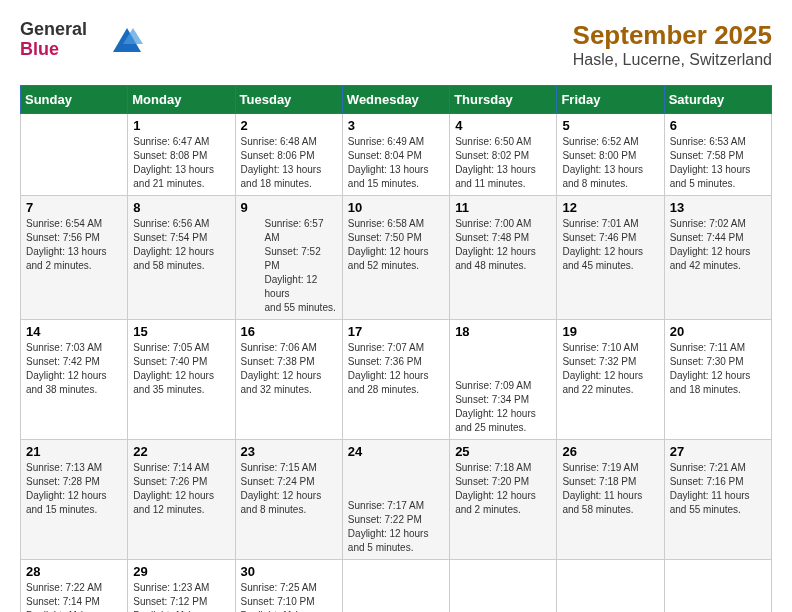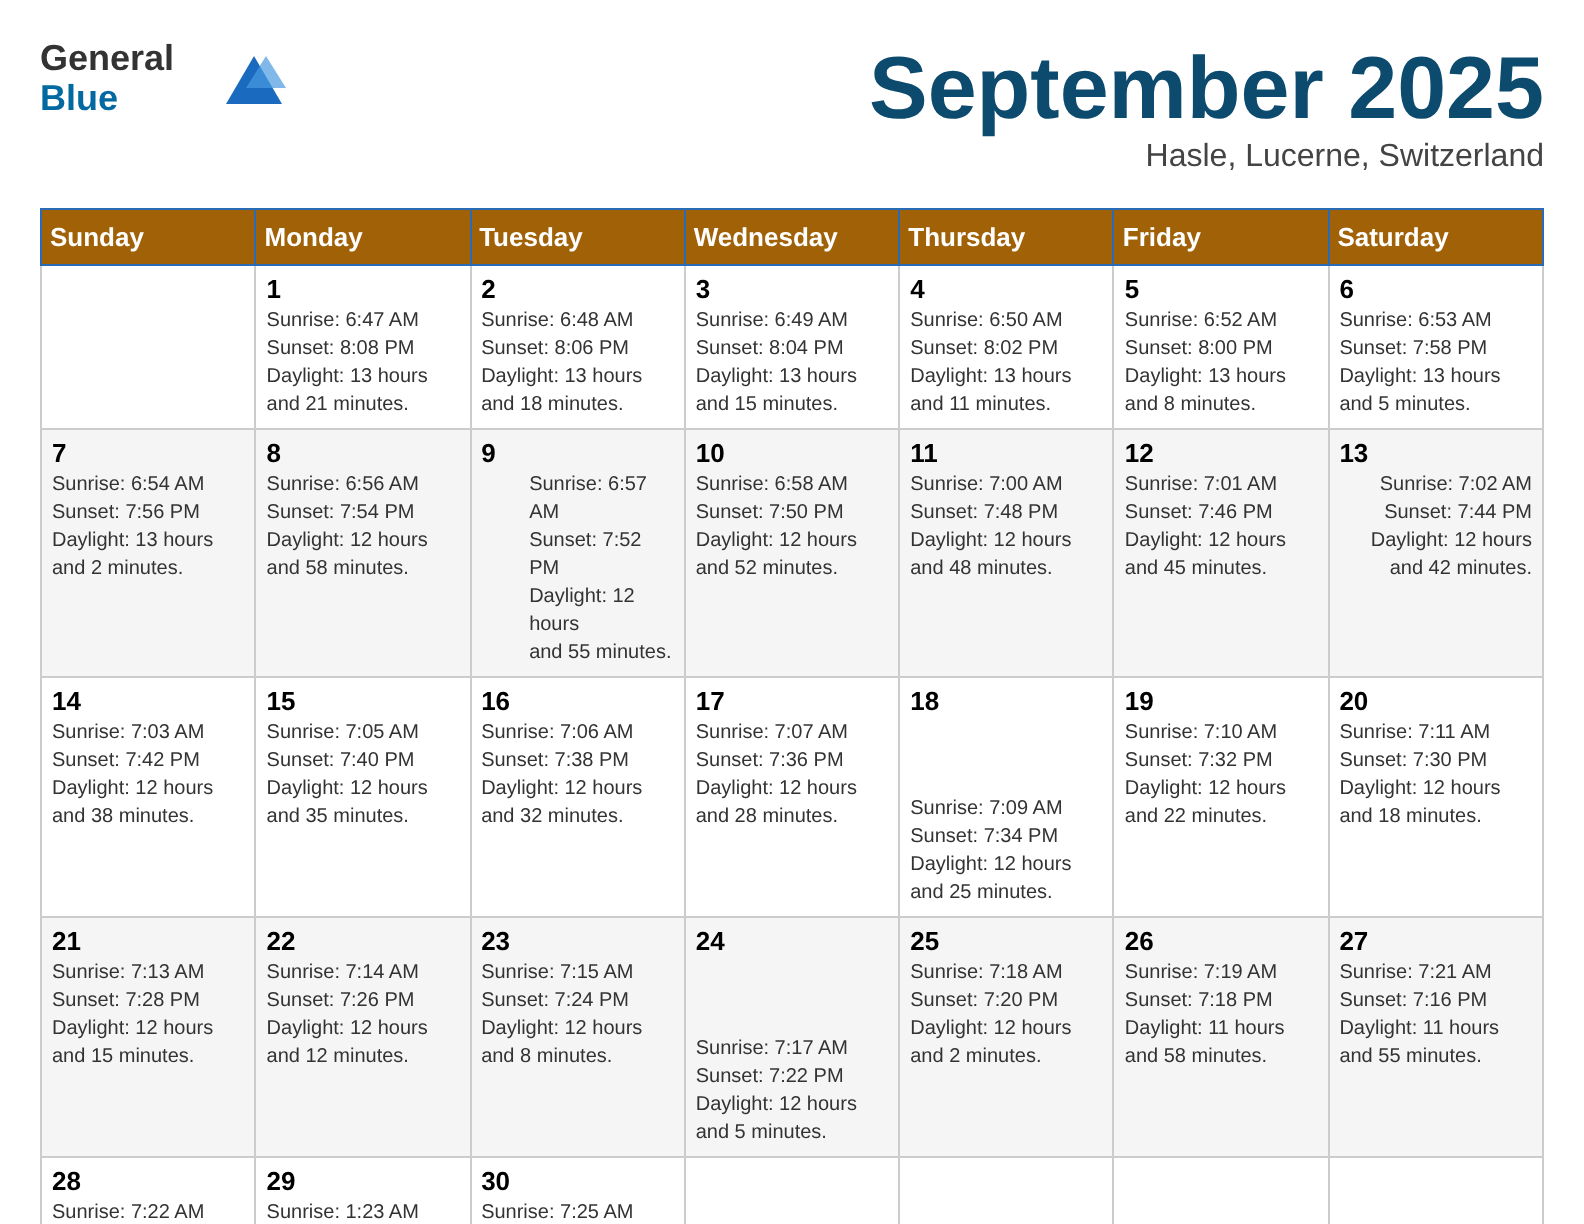--- a/index.html
+++ b/index.html
@@ -27,46 +27,46 @@
       line-height: 1.1;
     }
     .logo-general {
       font-size: 18px;
       font-weight: bold;
       color: #333;
     }
     .logo-blue {
       font-size: 18px;
       font-weight: bold;
-      color: #0369a1;
+      color: #be185d;
     }
     .logo-icon {
       width: 32px;
       height: 28px;
       margin-left: 4px;
     }
     .title-block {
       text-align: right;
     }
     .month-title {
-      font-size: 44px;
-      font-weight: bold;
-      color: #0c4a6e;
+      font-size: 26px;
+      font-weight: bold;
+      color: #a16207;
     }
     .location {
       font-size: 16px;
       color: #444;
     }
     table {
       width: 100%;
       border-collapse: collapse;
       font-size: 11px;
     }
     thead tr th {
-      background-color: #a16207;
+      background-color: #15803d;
       color: #fff;
       padding: 6px 4px;
       text-align: left;
       font-size: 13px;
       font-weight: bold;
       border: 1px solid #2a6bb5;
     }
     tbody tr td {
       border: 1px solid #ccc;
       vertical-align: top;
@@ -211,21 +211,21 @@
         </td>
         <td>
           <span class="day-number">12</span>
           <div class="day-info" style="white-space: pre-line;">Sunrise: 7:01 AM
 Sunset: 7:46 PM
 Daylight: 12 hours
 and 45 minutes.</div>
         </td>
         <td>
           <span class="day-number">13</span>
-          <div class="day-info" style="white-space: pre-line; text-align: right;">Sunrise: 7:02 AM
+          <div class="day-info" style="white-space: pre-line;">Sunrise: 7:02 AM
 Sunset: 7:44 PM
 Daylight: 12 hours
 and 42 minutes.</div>
         </td>
       </tr>
       <tr>
         <td>
           <span class="day-number">14</span>
           <div class="day-info" style="white-space: pre-line;">Sunrise: 7:03 AM
 Sunset: 7:42 PM

